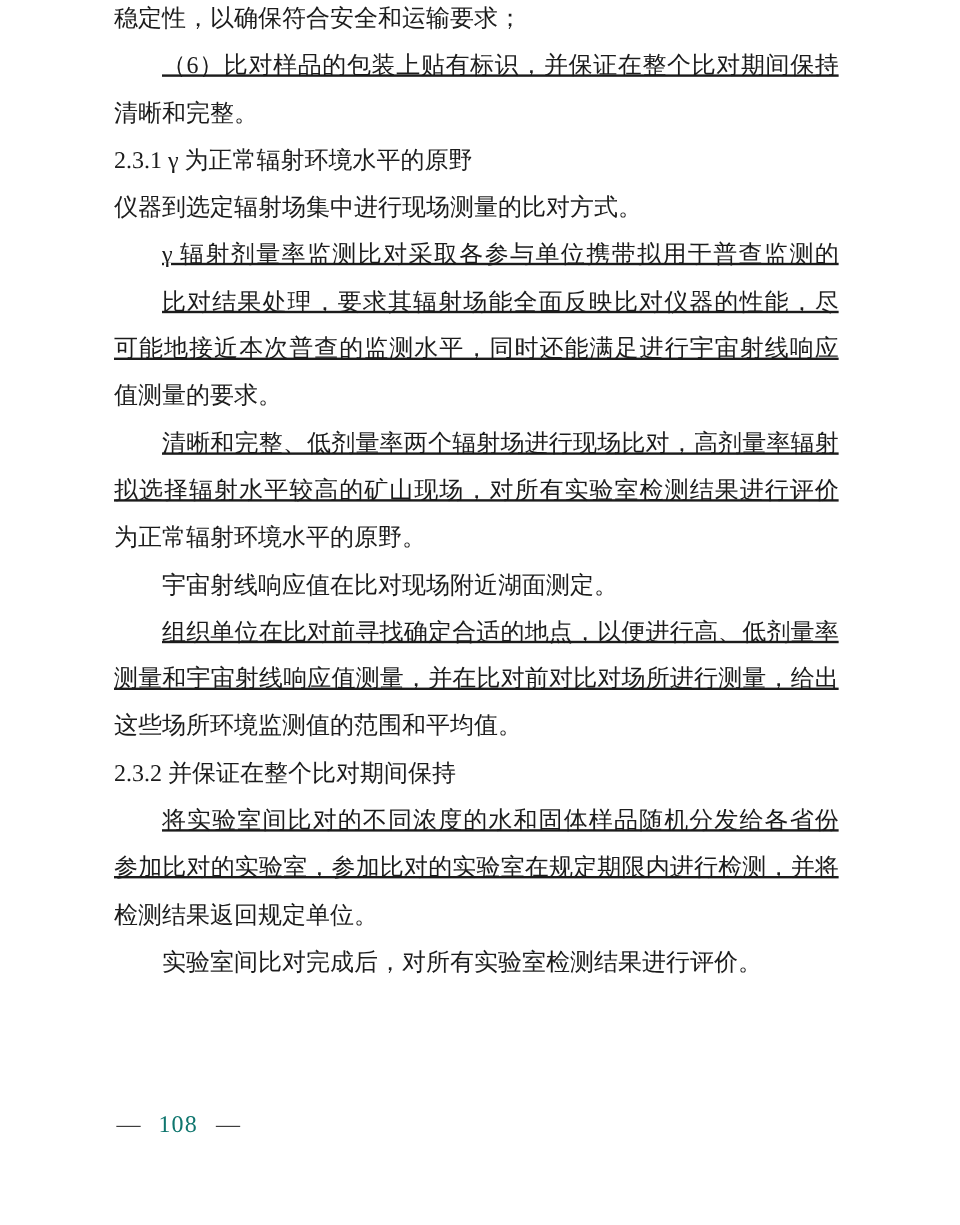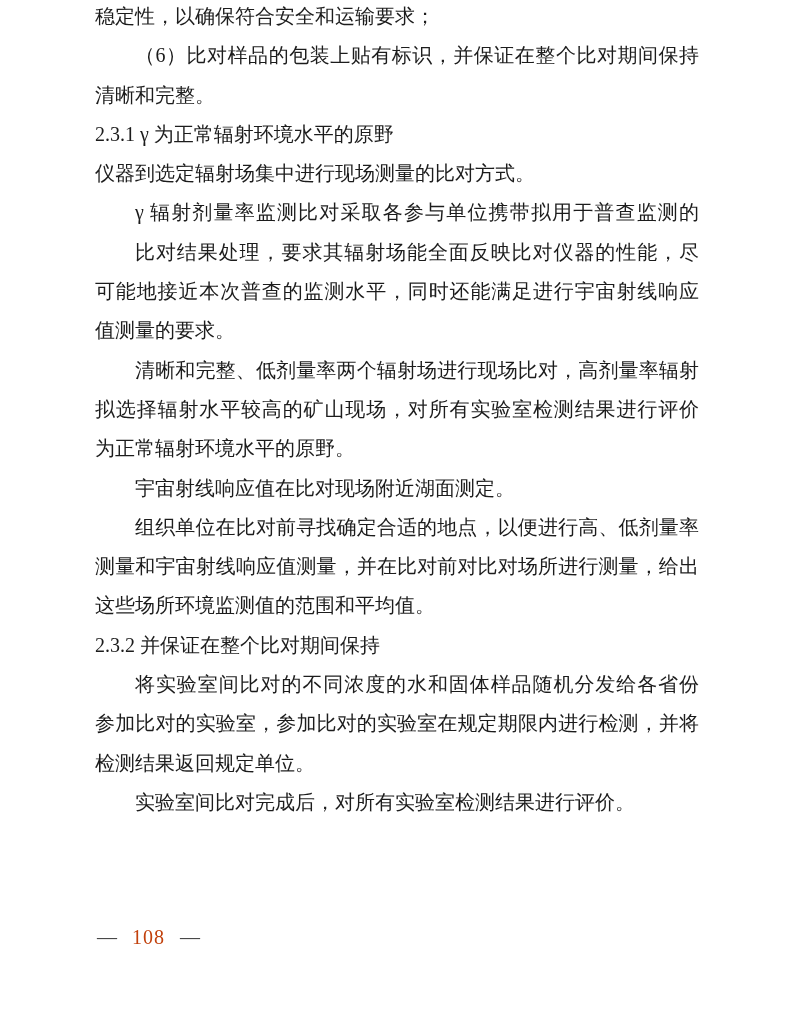--- a/index.html
+++ b/index.html
@@ -25,33 +25,34 @@
     overflow: hidden;
     white-space: nowrap;
     text-align: left;
   }
   .line.indent { text-indent: 2em; }
   .line.justify {
     white-space: normal;
     text-align: justify;
     text-align-last: justify;
     text-justify: inter-character;
+    text-decoration: underline;
   }
   .footer {
     position: absolute;
     left: 97px;
     top: 926px;
     display: inline-flex;
     align-items: center;
     gap: 15px;
     font-size: 20px;
     line-height: 23px;
     color: #3d3d3d;
   }
-  .footer .page-num { color: #c2410c; letter-spacing: 1px; }
+  .footer .page-num { color: #0f766e; letter-spacing: 1px; }
 </style>
 </head>
 <body>
 
 <div class="page">
 
   <div class="text-block">
     <div class="line">稳定性，以确保符合安全和运输要求；</div>
     <div class="line indent justify">（6）比对样品的包装上贴有标识，并保证在整个比对期间保持</div>
     <div class="line">清晰和完整。</div>

